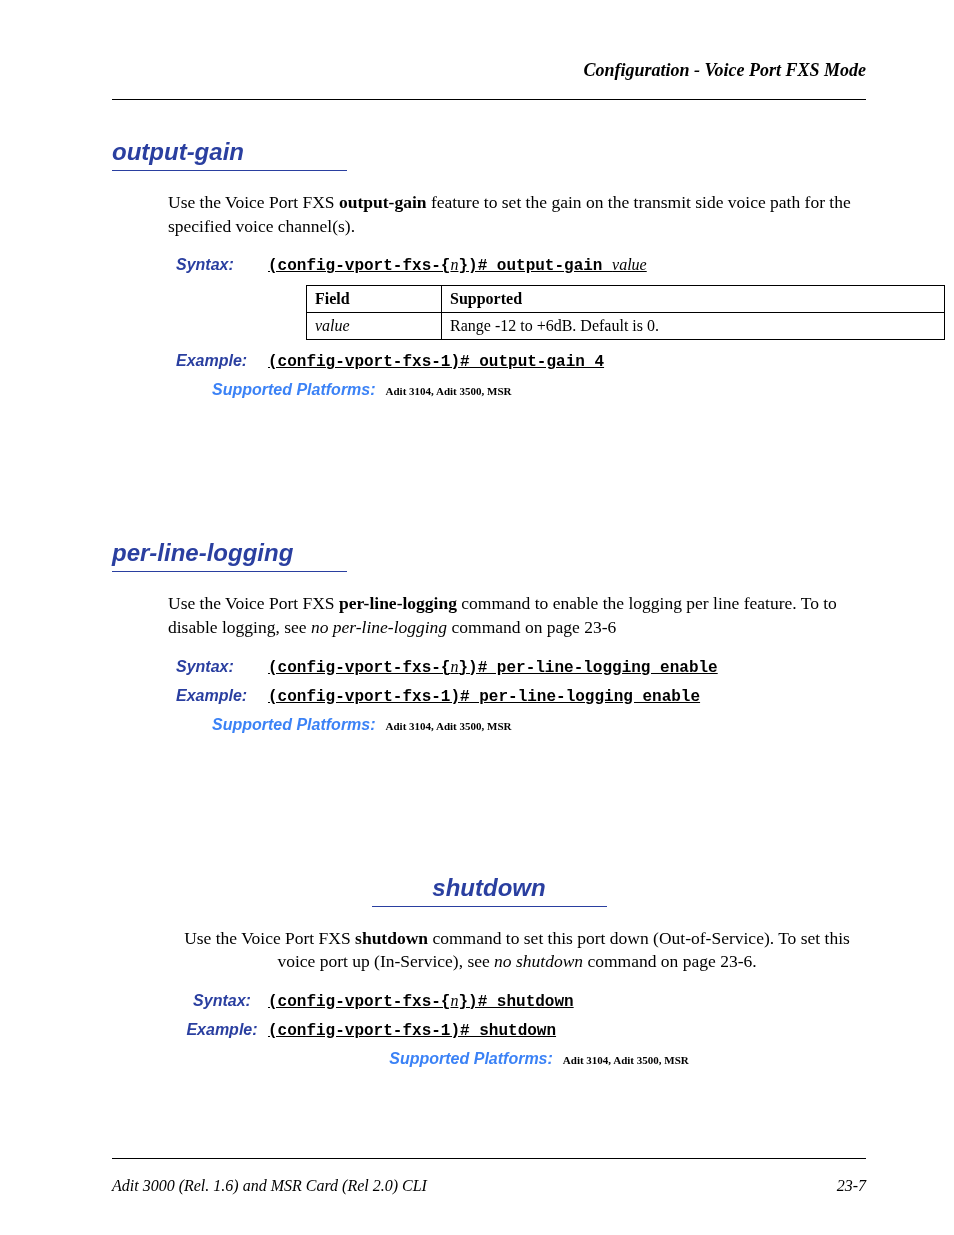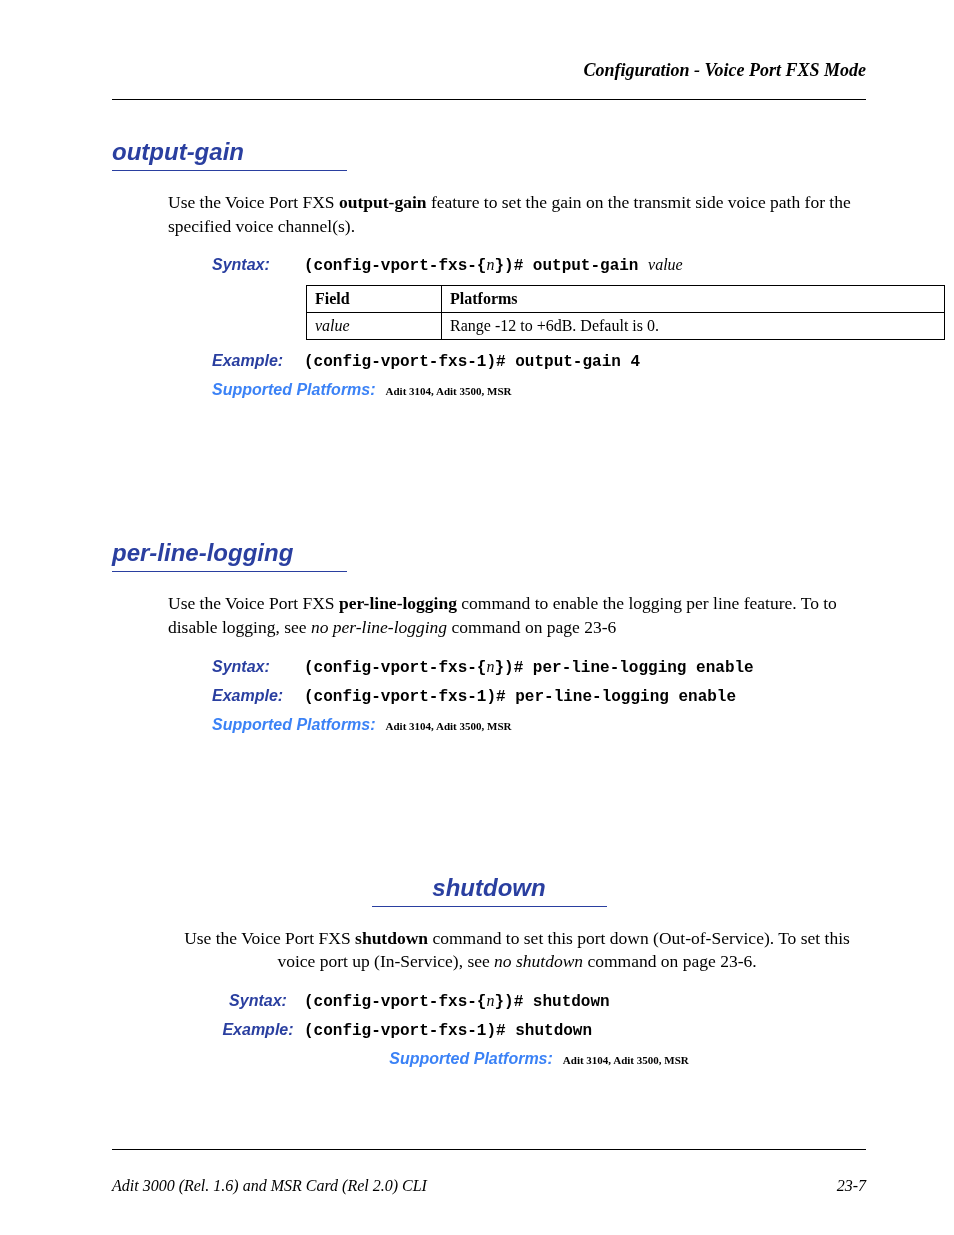--- a/index.html
+++ b/index.html
@@ -45,34 +45,35 @@
     display: inline-block;
     min-width: 235px;
   }
   .desc {
     font-size: 17.5px;
     margin: 14px 0 18px 56px;
     line-height: 1.35;
   }
   .desc .bold { font-weight: bold; }
   .desc .ital { font-style: italic; }
-  .kv-block { margin-left: 100px; margin-bottom: 10px; }
+  .kv-block { margin-left: 64px; margin-bottom: 10px; }
   .kv-row { display: flex; align-items: baseline; margin-bottom: 8px; }
   .kv-label {
     color: #2a3fa0;
     font-family: Arial, Helvetica, sans-serif;
     font-weight: bold;
     font-style: italic;
     font-size: 16px;
     min-width: 92px;
   }
   .code {
     font-family: "Courier New", Courier, monospace;
     font-size: 16px;
     font-weight: bold;
+    text-decoration: underline;
   }
   .code .ital-var {
     font-style: italic;
     font-weight: normal;
     font-family: "Times New Roman", Times, serif;
   }
   .platforms-row {
     margin-left: 100px;
     margin-top: 4px;
   }
@@ -98,21 +99,21 @@
     border: 1px solid #000;
     padding: 4px 8px;
     text-align: left;
     vertical-align: top;
   }
   table.field-table th { font-weight: bold; }
   table.field-table td.ital { font-style: italic; }
   table.field-table col.c1 { width: 135px; }
   .footer {
     border-top: 1.5px solid #000;
-    padding-top: 27px;
+    padding-top: 18px;
     display: flex;
     justify-content: space-between;
     font-style: italic;
     font-size: 16px;
     gap: 40px;
   }
 </style>
 </head>
 <body>
 
@@ -137,21 +138,21 @@
       </div>
 
       <table class="field-table">
         <colgroup>
             <col class="c1">
             <col>
           </colgroup>
         <tbody>
             <tr>
           <th>Field</th>
-          <th>Platforms</th>
+          <th>Supported</th>
         </tr>
         <tr>
           <td class="ital">value</td>
           <td>Range -12 to +6dB. Default is 0.</td>
         </tr>
       </tbody>
         </table>
 
       <div class="kv-block">
         <div class="kv-row">

